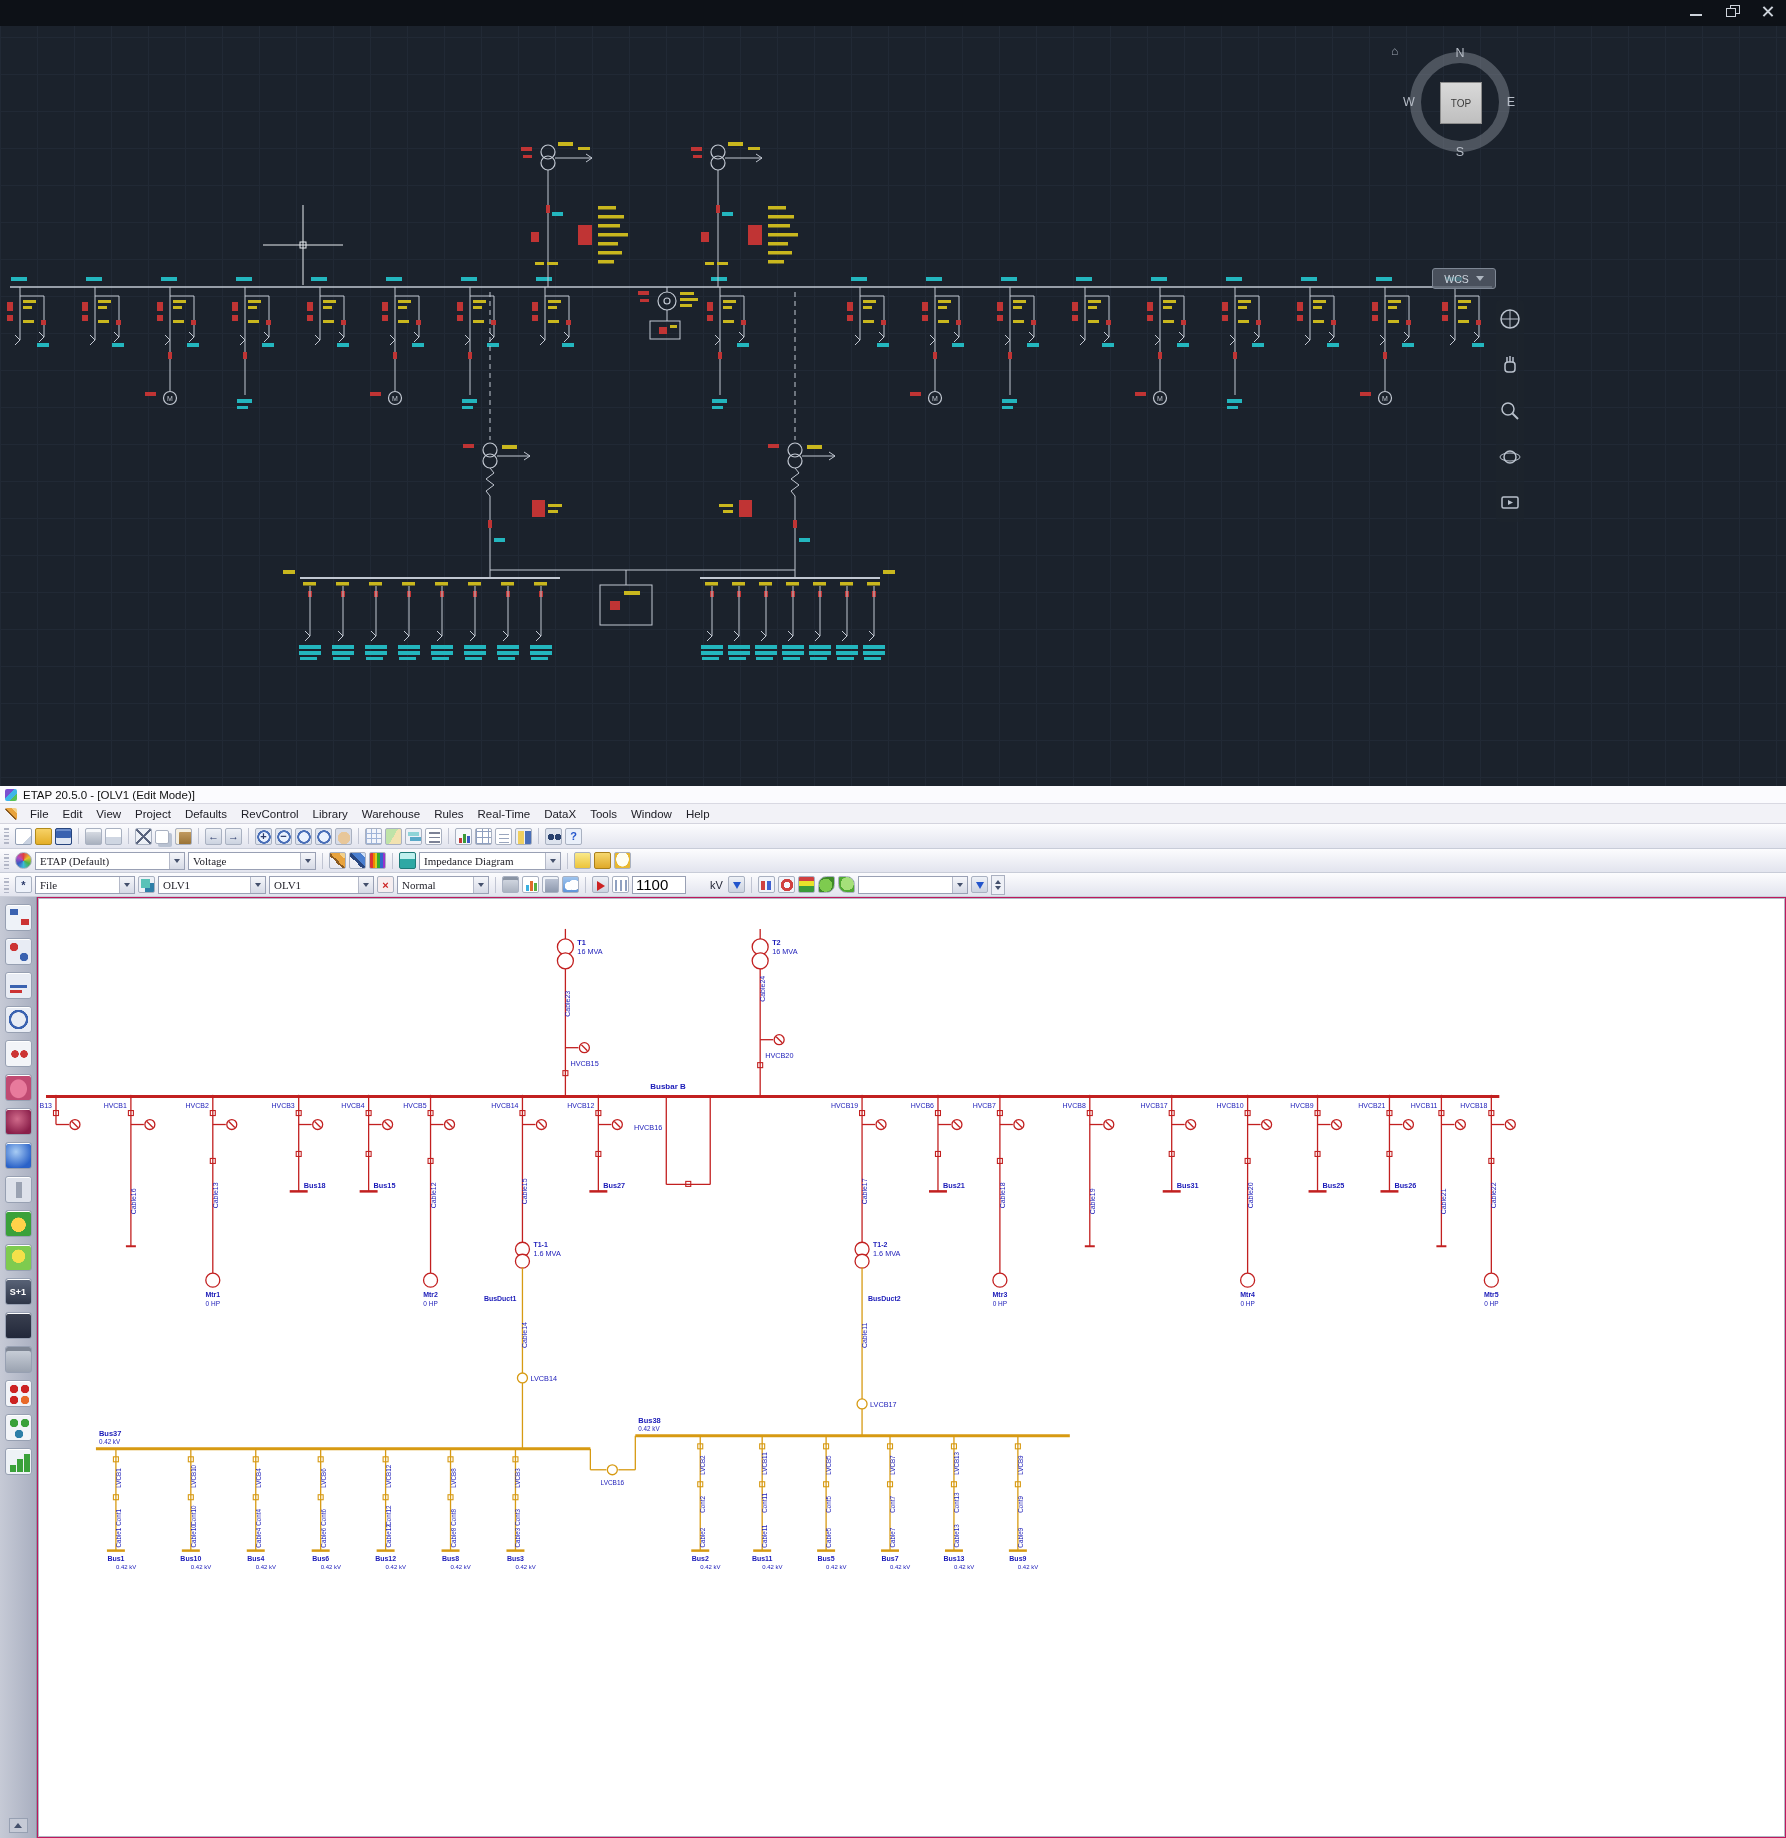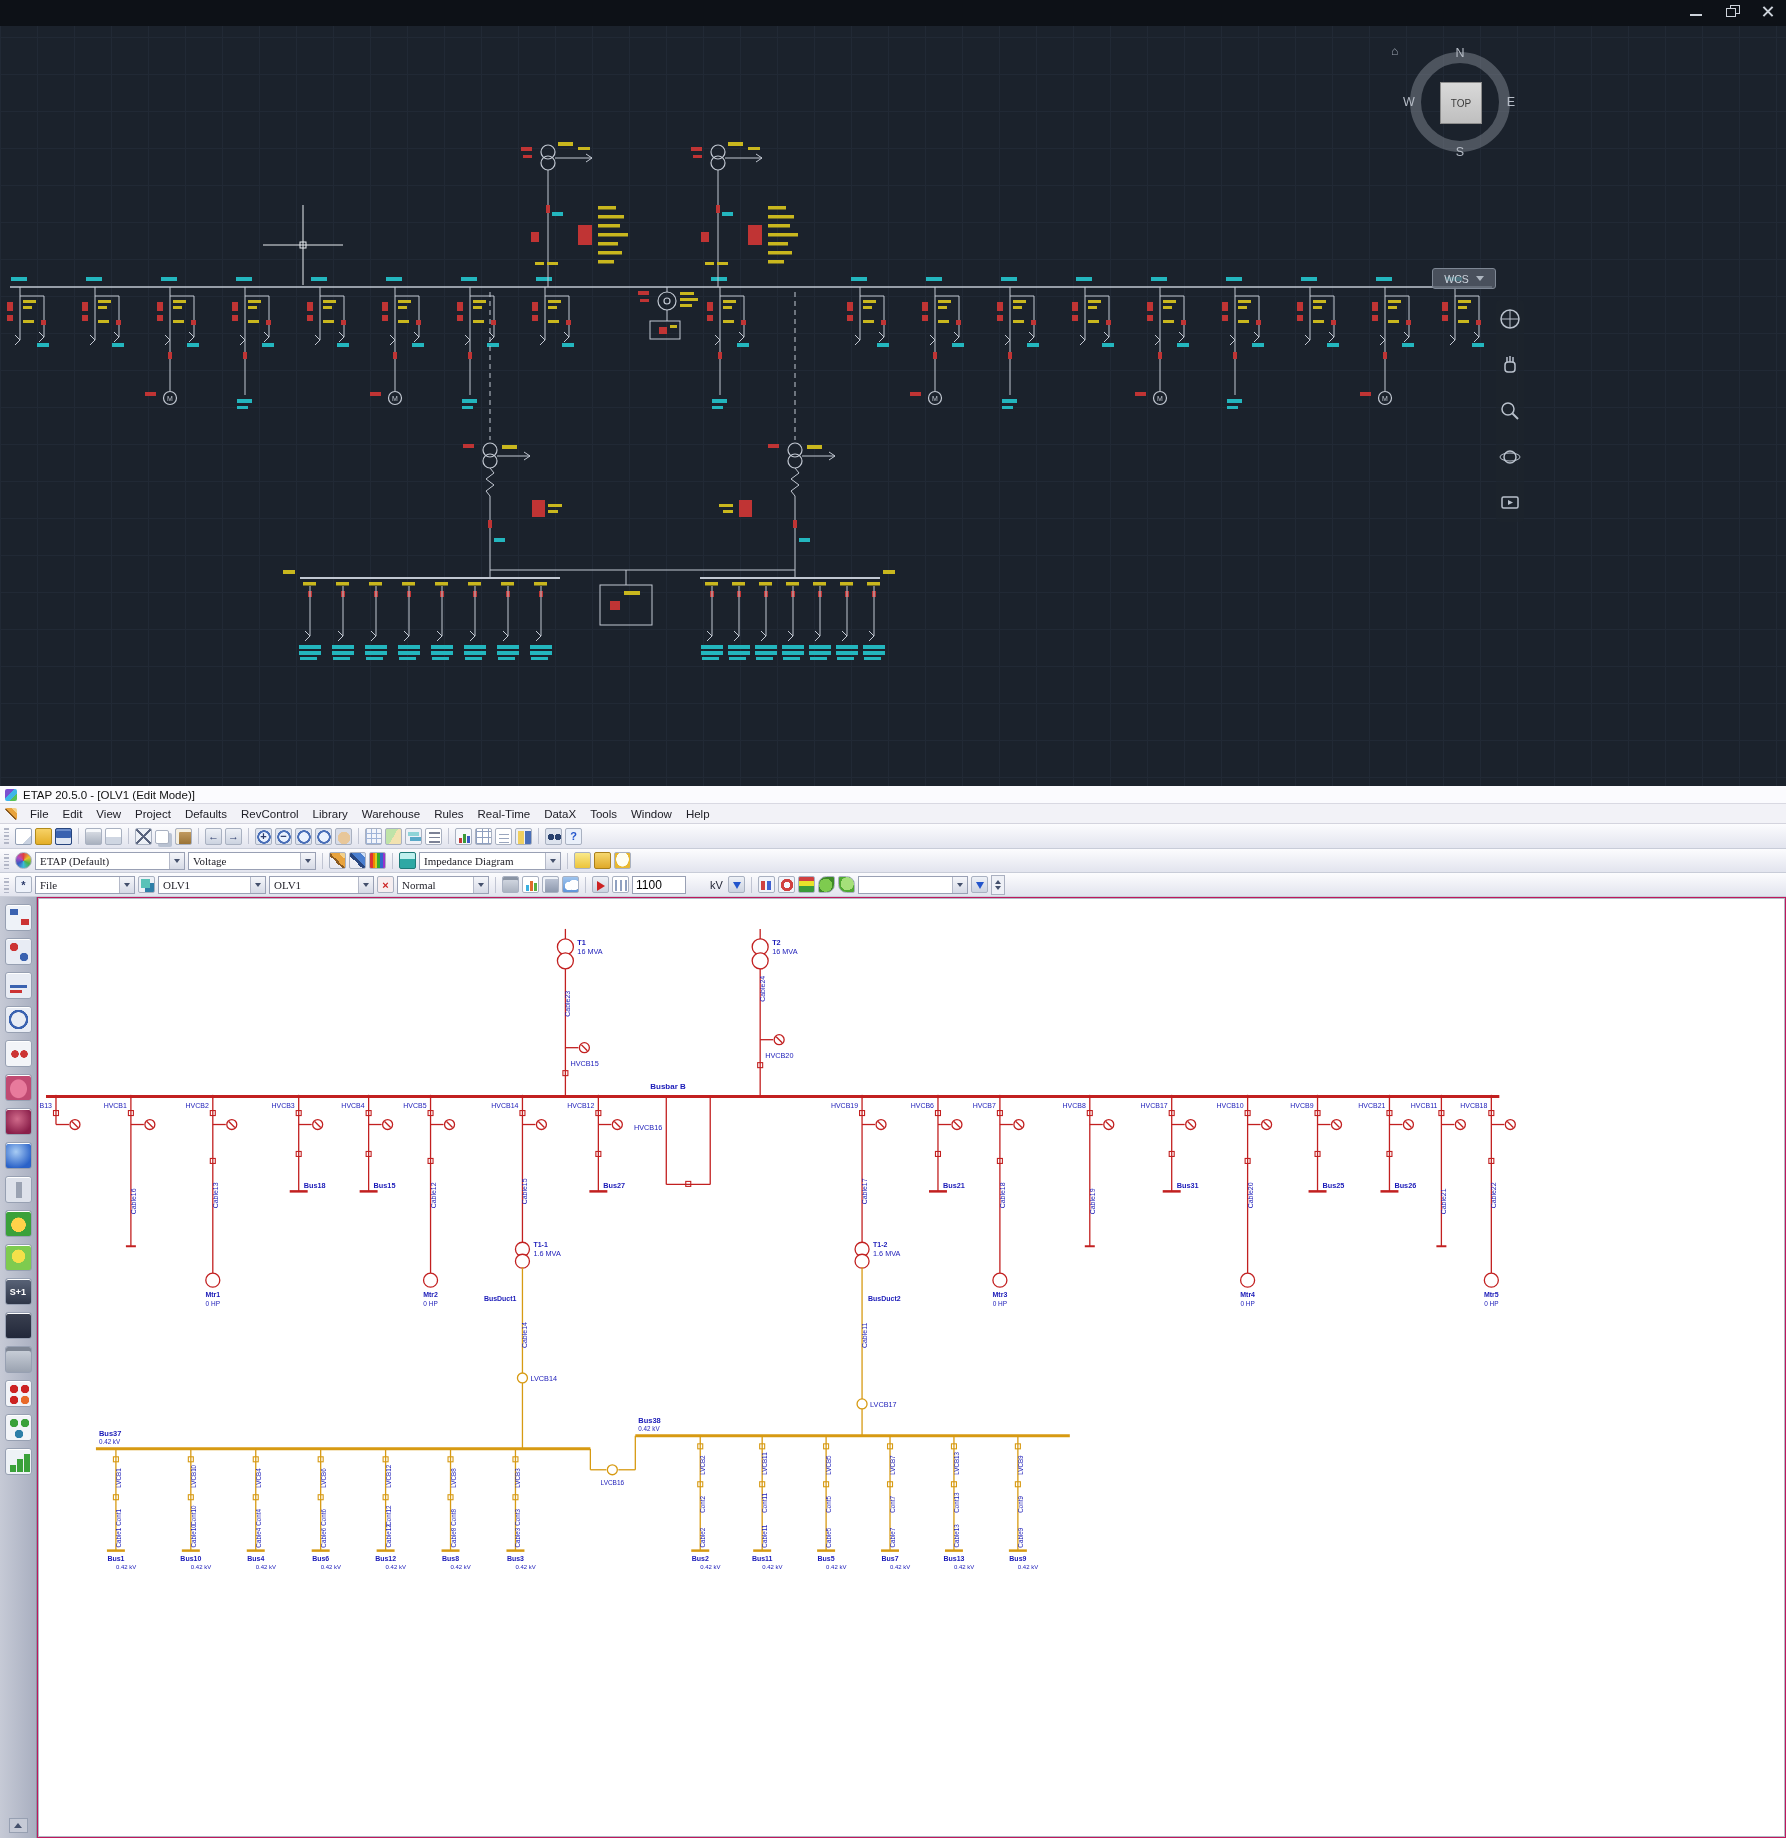--- a/index.html
+++ b/index.html
@@ -123,21 +123,21 @@
   .ic-meter3{background:linear-gradient(0deg,#3a9a3a 40%,#e8e32a 40% 70%,#d04040 70%);}
   .ic-leaf{background:radial-gradient(ellipse at 45% 55%,#7ecb4f 55%,#3e8a27 56%);border-radius:50% 2px 50% 2px;}
   .ic-leaf2{background:radial-gradient(ellipse at 55% 45%,#a5e07a 55%,#4fa832 56%);border-radius:2px 50% 2px 50%;}
 
   .combo{height:18px;background:#fff;border:1px solid #99a0b4;display:flex;align-items:center;font-size:11px;color:#1c1c24;box-sizing:border-box;flex:0 0 auto;cursor:pointer;font-family:Liberation Serif, serif;}
   .cval{padding:0 4px;white-space:nowrap;overflow:hidden;flex:1;}
   .caret{width:14px;height:16px;margin-left:auto;background:linear-gradient(#f5f6fa,#d6dae6);border-left:1px solid #b4b9c8;display:flex;align-items:center;justify-content:center;flex:0 0 auto;}
   .caret::after{content:'';border-left:3.5px solid transparent;border-right:3.5px solid transparent;border-top:4.5px solid #44506c;}
   .w92{width:92px;}.w100{width:100px;}.w105{width:105px;}.w108{width:108px;}
   .w110{width:110px;}.w128{width:128px;}.w142{width:142px;}.w150{width:150px;}
-  .kv-input{width:54px;height:18px;border:1px solid #99a0b4;font-size:12px;padding:0 3px;box-sizing:border-box;font-family:"Liberation Sans",sans-serif;}
+  .kv-input{width:54px;height:18px;border:1px solid #99a0b4;font-size:15px;padding:0 3px;box-sizing:border-box;font-family:"Liberation Sans",sans-serif;}
   .kv-label{font-size:11px;color:#1c2030;padding:0 2px;margin-left:19px;}
   .spin{width:12px;height:18px;display:flex;flex-direction:column;justify-content:center;gap:2px;align-items:center;border:1px solid #aab0c0;background:#eef0f6;cursor:pointer;}
   .spin i{border-left:3.5px solid transparent;border-right:3.5px solid transparent;}
   .spin .up{border-bottom:4px solid #44506c;}
   .spin .dn{border-top:4px solid #44506c;}
 
   .etap-body{position:absolute;left:0;top:111px;right:0;bottom:0;display:flex;}
   .etap-sidebar{width:37px;background:linear-gradient(90deg,#c6cad6,#a9afc0);border-right:1px solid #8a92a4;
     display:flex;flex-direction:column;align-items:center;padding:7px 0 5px 0;gap:7px;box-sizing:border-box;}
   .sb-ic{width:27px;height:27px;border-radius:3px;flex:0 0 auto;cursor:pointer;box-sizing:border-box;

